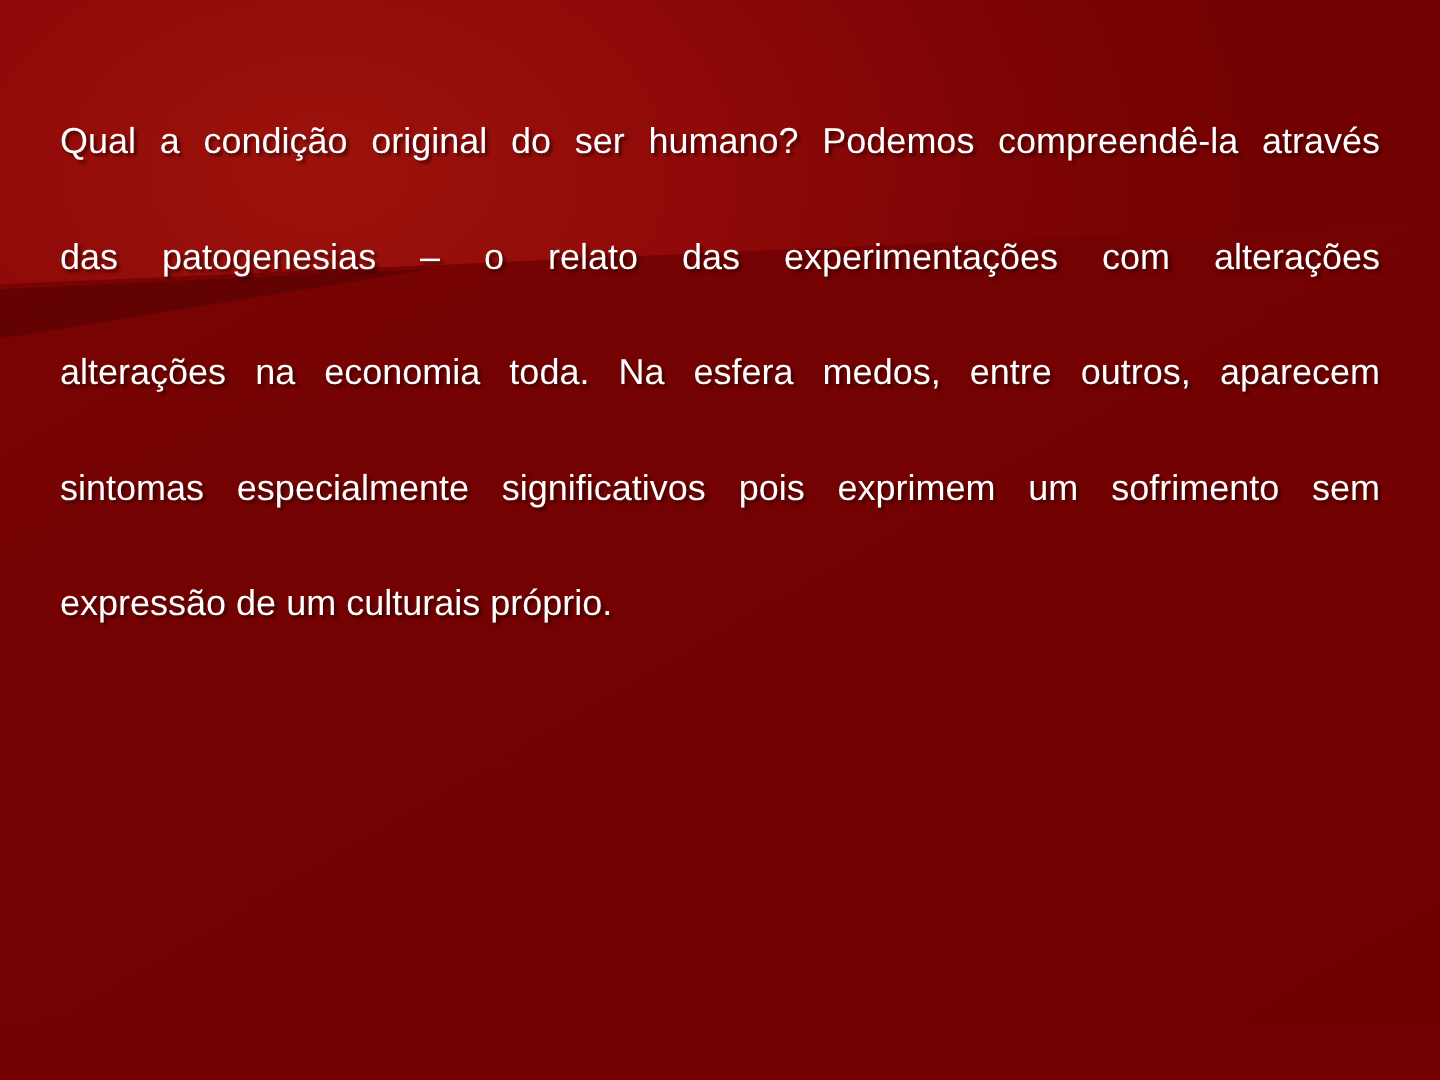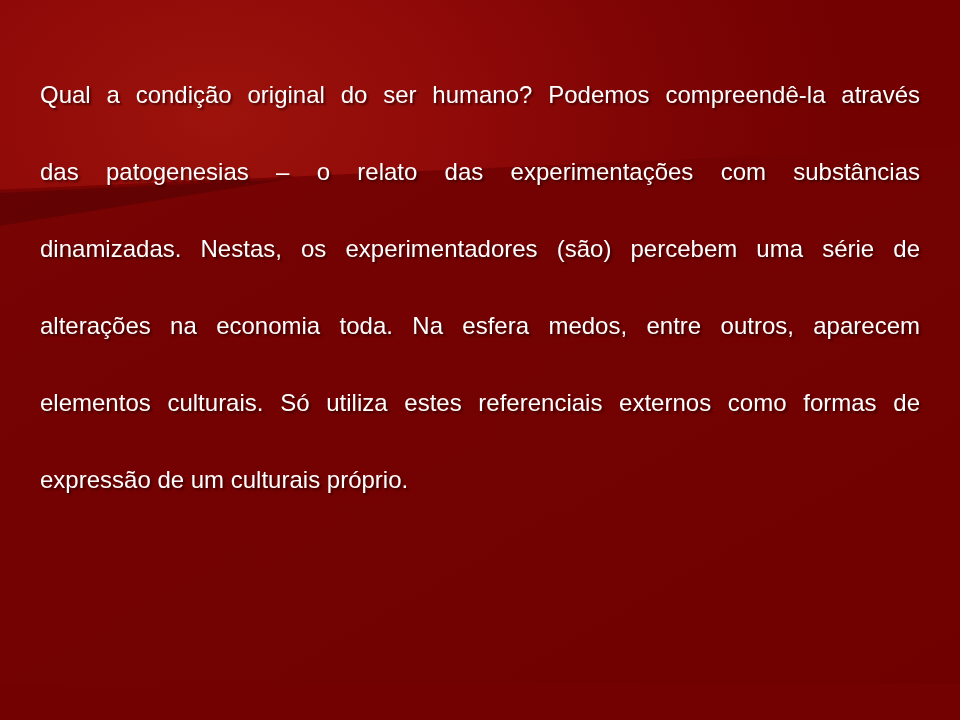--- a/index.html
+++ b/index.html
@@ -62,19 +62,18 @@
 </head>
 <body>
 
 <div class="slide">
   <div class="bg-base"></div>
   <div class="bg-lower"></div>
   <div class="bg-wedge"></div>
 
   <div class="text-block">
     <div class="line">Qual a condição original do ser humano? Podemos compreendê-la através</div>
-    <div class="line">das patogenesias – o relato das experimentações com substâncias</div>
-    <div class="line">dinamizadas. Nestas, os experimentadores (são) percebem uma série de</div>
+    <div class="line">das patogenesias – o relato das experimentações com alterações</div>
     <div class="line">alterações na economia toda. Na esfera medos, entre outros, aparecem</div>
-    <div class="line">elementos culturais. Só utiliza estes referenciais externos como formas de</div>
+    <div class="line">sintomas especialmente significativos pois exprimem um sofrimento sem</div>
     <div class="line last">expressão de um culturais próprio.</div>
   </div>
 </div>
 
 </body></html>

